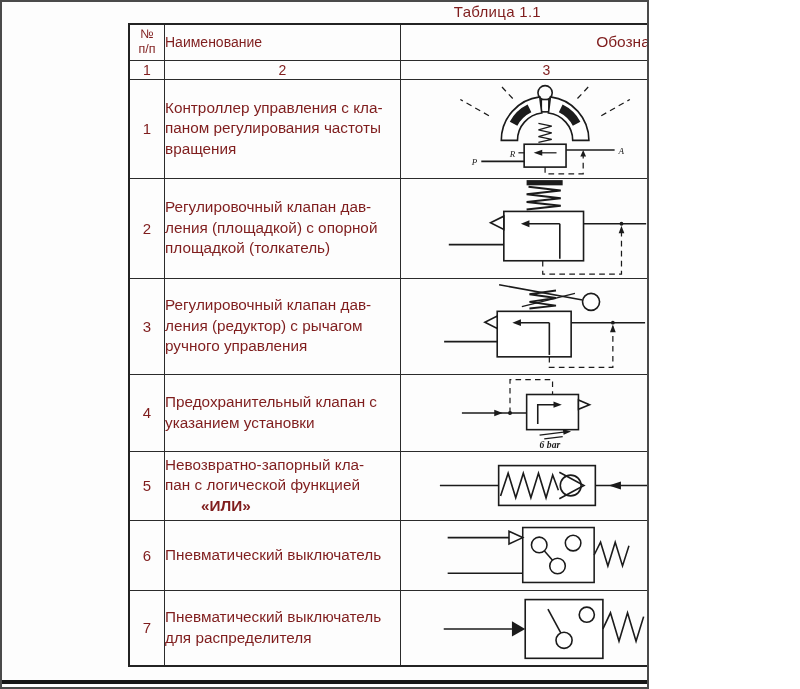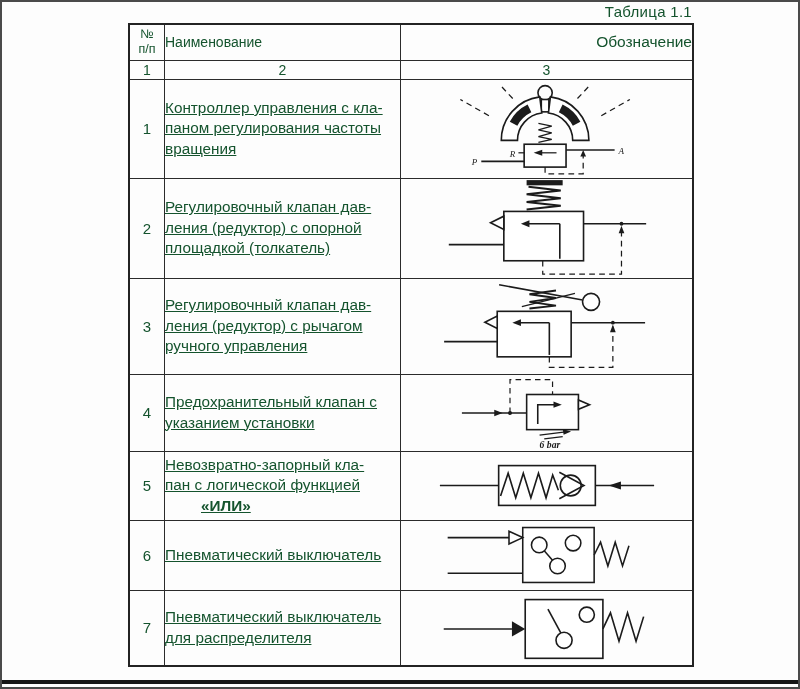--- a/index.html
+++ b/index.html
@@ -1,36 +1,36 @@
 <!DOCTYPE html>
 <html><head>
 <meta charset="utf-8">
 <style>
   html,body{margin:0;padding:0;background:#ffffff;}
   .page{
-    position:relative;width:800px;height:689px;box-sizing:border-box;
+    position:relative;width:649px;height:689px;box-sizing:border-box;
     background:#fdfdfd;border:2px solid #4a4a4a;overflow:hidden;
-    font-family:"Liberation Sans",sans-serif;color:#14532d;
+    font-family:"Liberation Sans",sans-serif;color:#7f1d1d;
   }
   .bottom-rule{position:absolute;left:0;right:0;bottom:3px;height:4px;background:#161616;}
   .caption{position:absolute;top:1px;right:106px;font-size:15px;letter-spacing:.3px;}
   table.tbl{
     position:absolute;left:126px;top:21px;width:560px;
     border-collapse:collapse;table-layout:fixed;border:2.5px solid #232323;
   }
   .tbl td{border:1.5px solid #2b2b2b;padding:0;vertical-align:middle;overflow:hidden;}
   .c-num{width:34px;text-align:center;}
   .c-name{width:235px;}
   .c-sym{width:291px;text-align:center;}
   .hdr-num{font-size:12.5px;line-height:1.2;text-align:center;}
   .hdr-name{font-size:14px;padding-left:9px;}
   .hdr-des{font-size:15.5px;text-align:right;}
   .colnums td{font-size:14px;text-align:center;height:18px;line-height:1;}
   .name{padding:0 6px 0 9px;font-size:15.3px;line-height:1.33;}
-  .name div{white-space:nowrap;text-decoration:underline;}
+  .name div{white-space:nowrap;}
   .name .b{font-weight:bold;margin-left:36px;}
   .rnum{font-size:15px;}
   svg{display:block;margin:0 auto;}
   .st{fill:none;stroke:#1b1b1b;stroke-width:1.7;}
   .thin{fill:none;stroke:#1b1b1b;stroke-width:1.3;}
   .dash{fill:none;stroke:#1b1b1b;stroke-width:1.3;stroke-dasharray:6 4.5;}
   .blk{fill:#1b1b1b;stroke:none;}
   .wht{fill:#ffffff;stroke:#1b1b1b;stroke-width:1.7;}
   .lbl{font-family:"Liberation Serif",serif;font-style:italic;font-size:9.5px;fill:#1b1b1b;}
   .lbl2{font-family:"Liberation Serif",serif;font-style:italic;font-weight:bold;font-size:10.5px;fill:#1b1b1b;}
@@ -91,21 +91,21 @@
           <text class="lbl" x="180" y="74">A</text>
           <text class="lbl" x="26" y="86">P</text>
         </svg>
       </td>
     </tr>
 
     <tr style="height:100px;">
       <td class="c-num rnum">2</td>
       <td class="c-name name">
         <div>Регулировочный клапан дав-</div>
-        <div>ления (редуктор) с опорной</div>
+        <div>ления (площадкой) с опорной</div>
         <div>площадкой (толкатель)</div>
       </td>
       <td class="c-sym">
         <svg width="204" height="97" viewBox="0 0 215 102">
           <rect class="blk" x="86" y="0" width="38" height="5.5"></rect>
           <path d="M86,31 L122,27 L86,23 L122,19 L86,15 L122,11 L88,7" fill="none" stroke="#1b1b1b" stroke-width="2.1"></path>
           <rect class="wht" x="62" y="33" width="84" height="52"></rect>
           <line class="st" x1="121" y1="46" x2="84" y2="46"></line>
           <polygon class="blk" points="80,46 89,42.4 89,49.6"></polygon>
           <line class="st" x1="121" y1="46" x2="121" y2="83"></line>

